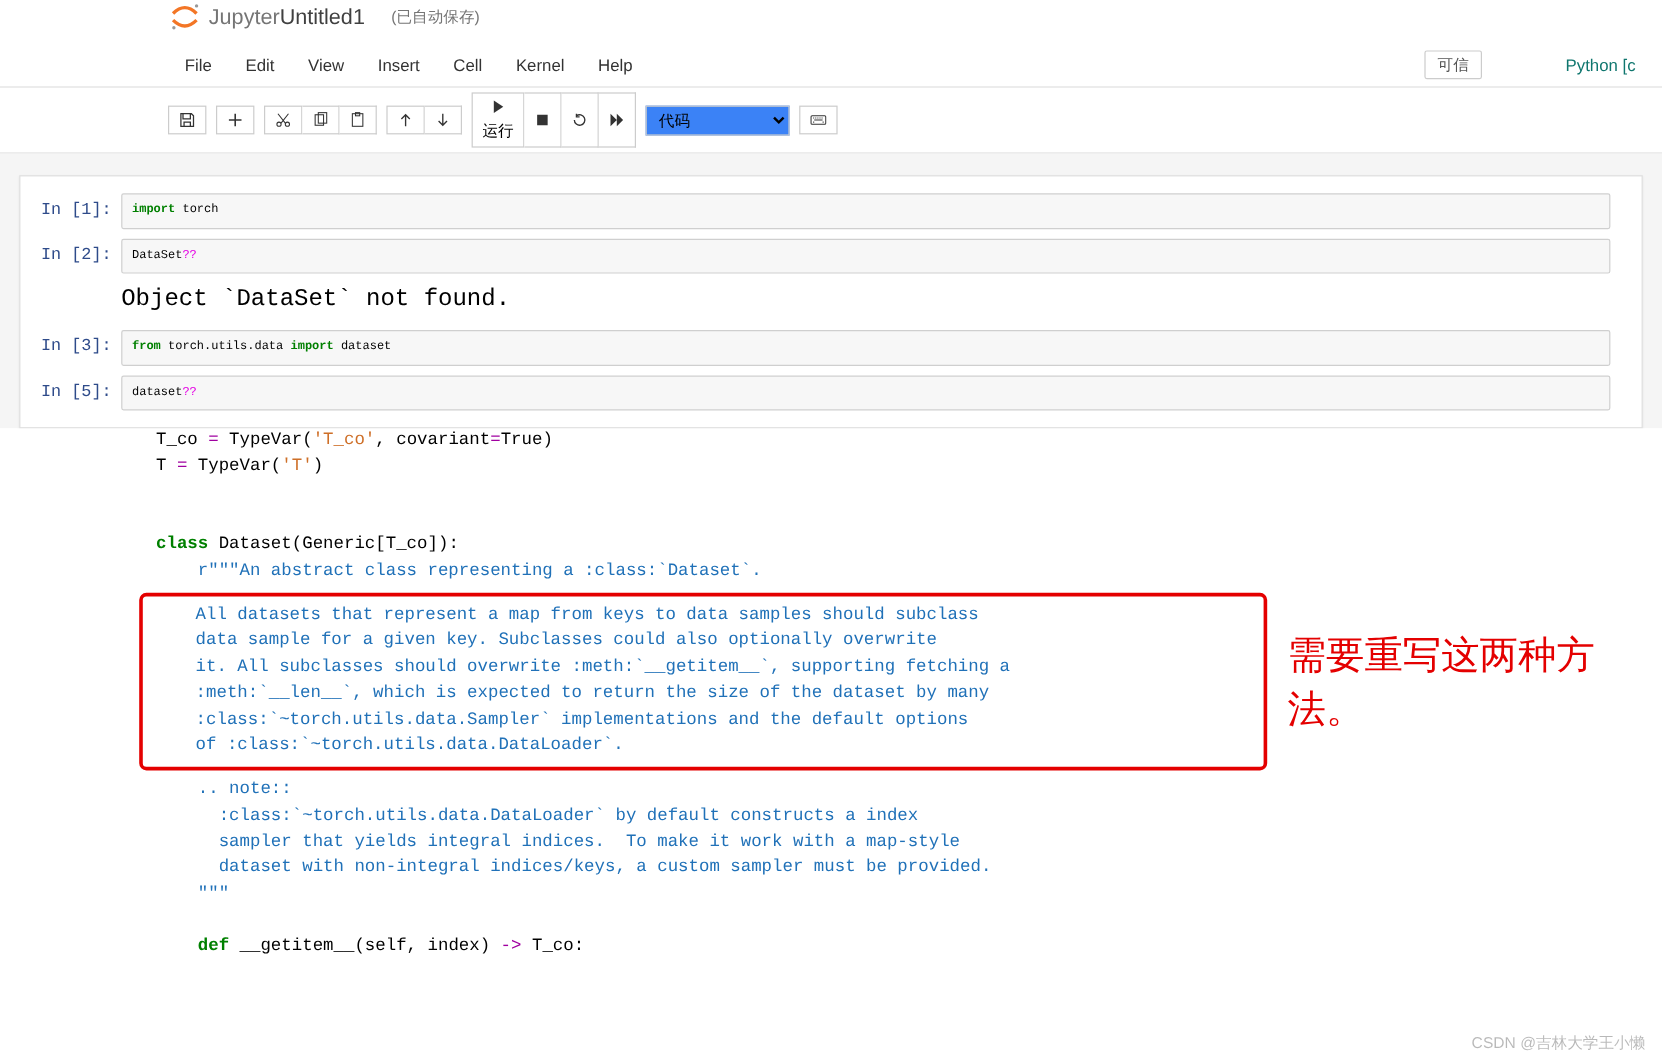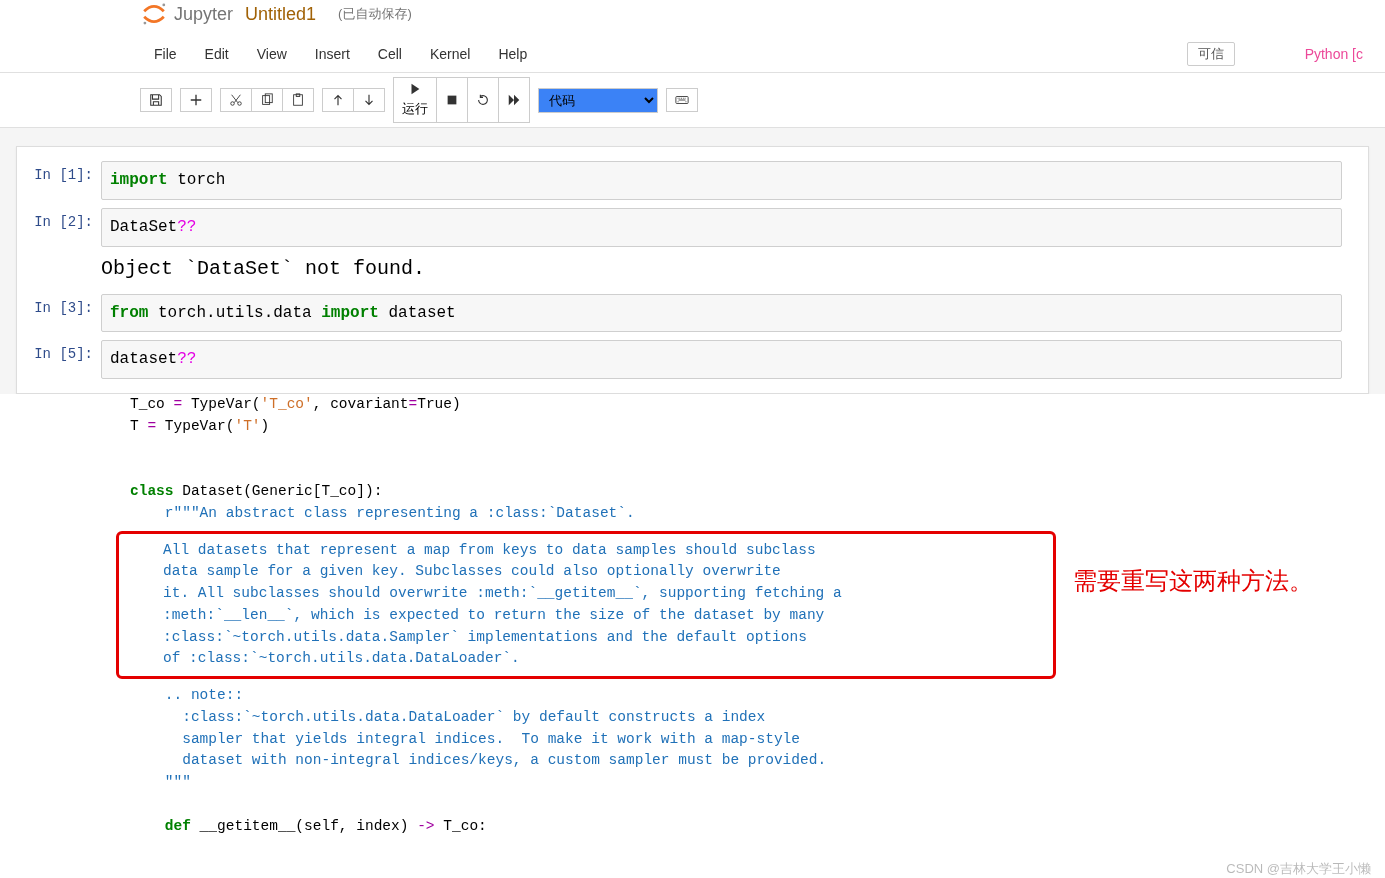--- a/index.html
+++ b/index.html
@@ -1,51 +1,51 @@
 <!DOCTYPE html>
 <html><head>
 <meta charset="utf-8">
 <style>
 * { box-sizing: border-box; margin: 0; padding: 0; }
 body { font-family: "Helvetica Neue", Helvetica, Arial, sans-serif; font-size: 14px; background: #fff; color: #000; width: 1385px; height: 878px; overflow: hidden; position: relative; }
 .header { display: flex; align-items: center; padding: 0 0 8px 140px; }
 .logo { display: flex; align-items: center; gap: 2px; }
 .logo-icon { width: 28px; height: 28px; }
 .logo-text { font-size: 18px; color: #757575; margin-left: 4px; }
-.notebook-name { font-size: 18px; color: #a16207; margin-left: 12px; }
+.notebook-name { font-size: 18px; color: #404040; }
 .autosave { font-size: 13px; color: #757575; margin-left: 22px; }
 .menubar { display: flex; align-items: center; padding: 4px 0 4px 140px; border-bottom: 1px solid #e0e0e0; position: relative; }
 .menubar .menu-item { padding: 6px 14px; font-size: 14px; color: #333; cursor: pointer; }
 .trust { position: absolute; right: 150px; border: 1px solid #ccc; padding: 2px 10px; font-size: 13px; color: #555; border-radius: 2px; }
-.kernel-ind { position: absolute; right: 22px; font-size: 14px; color: #ec4899; }
+.kernel-ind { position: absolute; right: 22px; font-size: 14px; color: #0f766e; }
 .toolbar { display: flex; align-items: center; padding: 4px 0 4px 140px; border-bottom: 1px solid #e0e0e0; gap: 0; }
 .tb-group { display: flex; margin-right: 8px; }
 .tb-btn { border: 1px solid #ccc; background: #fff; padding: 4px 8px; font-size: 13px; display: flex; align-items: center; gap: 4px; min-width: 28px; justify-content: center; cursor: pointer; flex-direction: column; }
 .tb-btn:not(:first-child) { border-left: none; }
 .tb-select { border: 1px solid #ccc; padding: 3px 6px; font-size: 13px; min-width: 120px; background: #3b82f6; }
 .notebook-container { background: #f5f5f5; padding: 18px 0 0 0; }
 .notebook { background: #fff; margin: 0 16px; border: 1px solid #ddd; box-shadow: 0 1px 2px rgba(0,0,0,.06); padding: 10px 0; }
 .cell { display: flex; padding: 4px 8px 4px 0; justify-content: space-between; }
 .prompt { width: 84px; text-align: right; font-family: "Courier New", monospace; font-size: 14px; color: #303F9F; padding: 6px 8px 0 0; flex-shrink: 0; }
 .prompt-in { color: #2e4b8a; }
 .input-area { flex: 1; margin-right: 18px; }
-.code-box { border: 1px solid #cfcfcf; border-radius: 2px; padding: 6px 8px; background: #f7f7f7; font-family: "Courier New", monospace; font-size: 16px; line-height: 1.55; }
+.code-box { border: 1px solid #cfcfcf; border-radius: 2px; padding: 6px 8px; background: #f7f7f7; font-family: "Courier New", monospace; font-size: 10px; line-height: 1.55; }
 .output-text { font-family: Liberation Mono, monospace; font-size: 20px; padding: 10px 0 6px 0; white-space: pre; }
 .kw { color: #008000; font-weight: bold; }
 .name { color: #000; }
 .q { color: #e400e4; }
 .source-pane { background: #fff; padding: 0 0 0 130px; font-family: "Courier New", monospace; font-size: 14.5px; line-height: 1.5; position: relative; }
 .src-line { white-space: pre; }
 .src-name { color: #000; }
 .src-op { color: #a000a0; }
 .src-str { color: #ce6f28; }
 .src-kw { color: #008000; font-weight: bold; }
 .src-doc { color: #2071b8; font-style: normal; }
 .red-box { border: 3px solid #e40000; border-radius: 6px; margin: 6px 0 6px -14px; padding: 6px 12px 6px 44px; width: 940px; }
-.red-note { position: absolute; right: 52px; top: 170px; color: #e40000; font-size: 24px; font-family: Liberation Sans, sans-serif; width: 260px; line-height: 1.4; }
+.red-note { position: absolute; right: 52px; top: 170px; color: #e40000; font-size: 32px; font-family: Liberation Mono, monospace; width: 260px; line-height: 1.4; }
 .watermark { position: absolute; right: 14px; bottom: 0; font-size: 13px; color: rgba(0,0,0,.28); font-family: "Microsoft YaHei", sans-serif; }
 svg.icon { width: 14px; height: 14px; }
 </style>
 </head>
 <body>
 
 <div class="header">
   <div class="logo">
     <svg class="logo-icon" viewBox="0 0 40 40">
       <path d="M6 16 q14 -14 28 0" stroke="#f37626" stroke-width="4" fill="none"></path>

